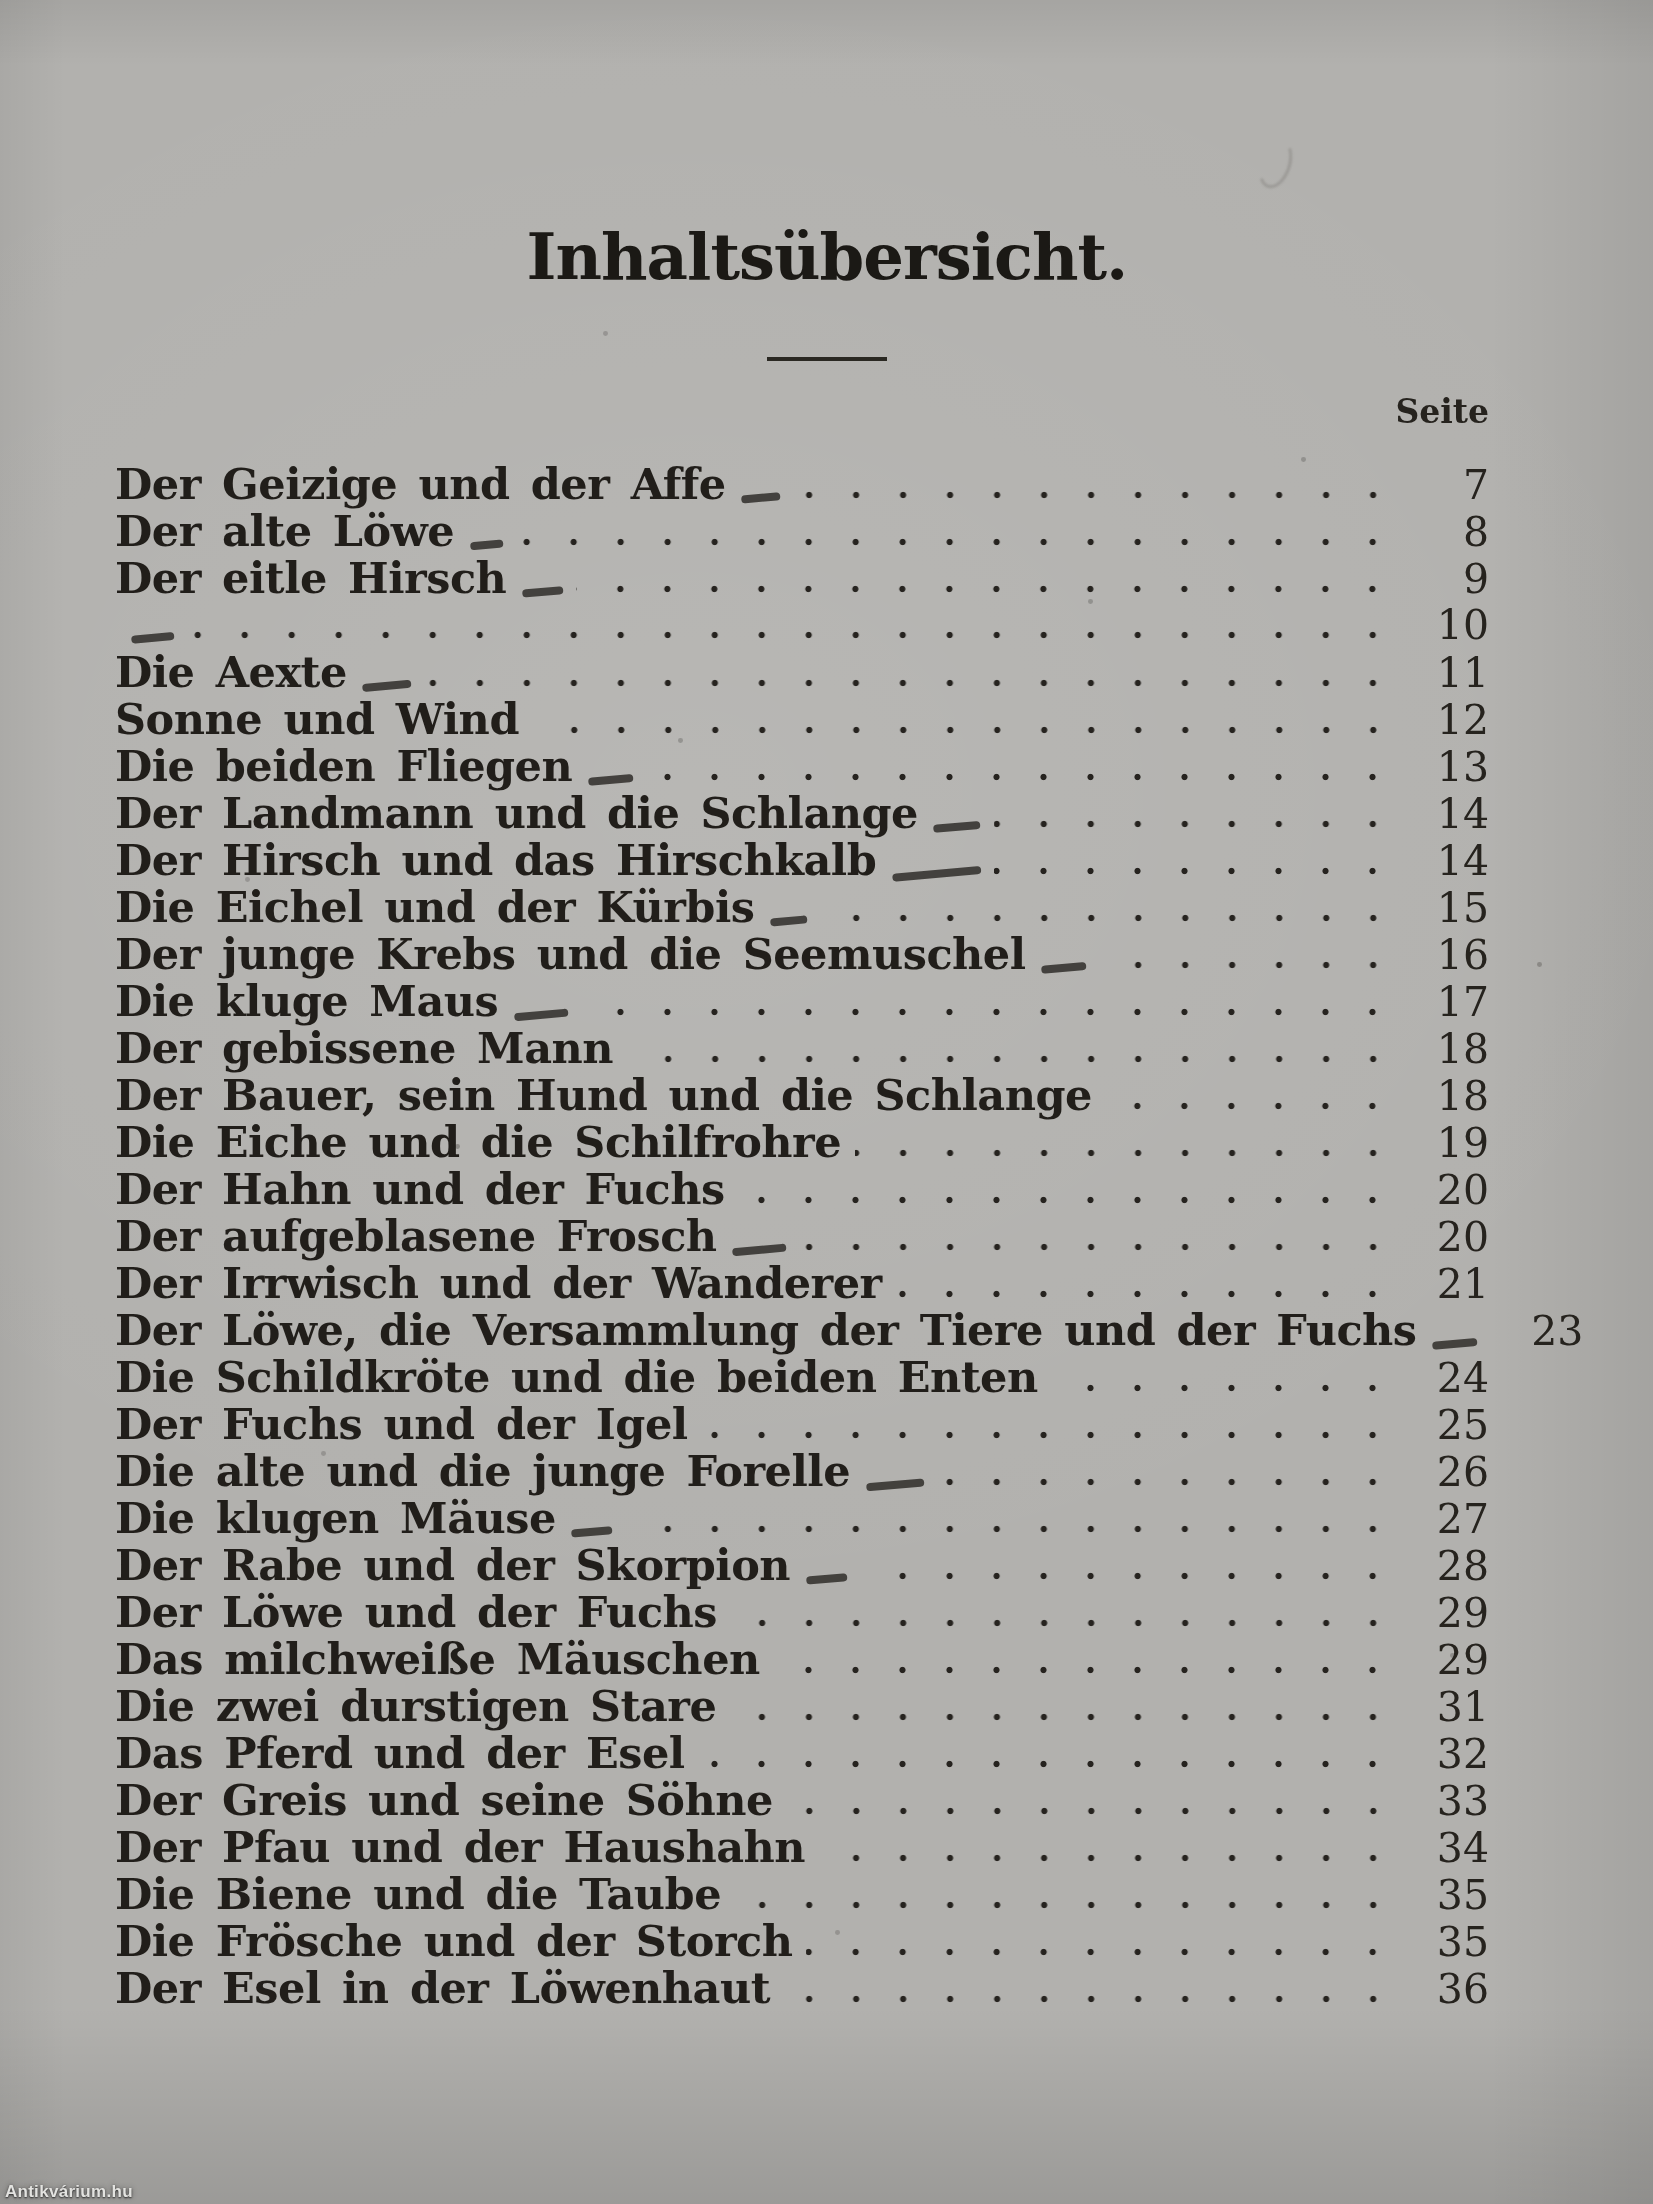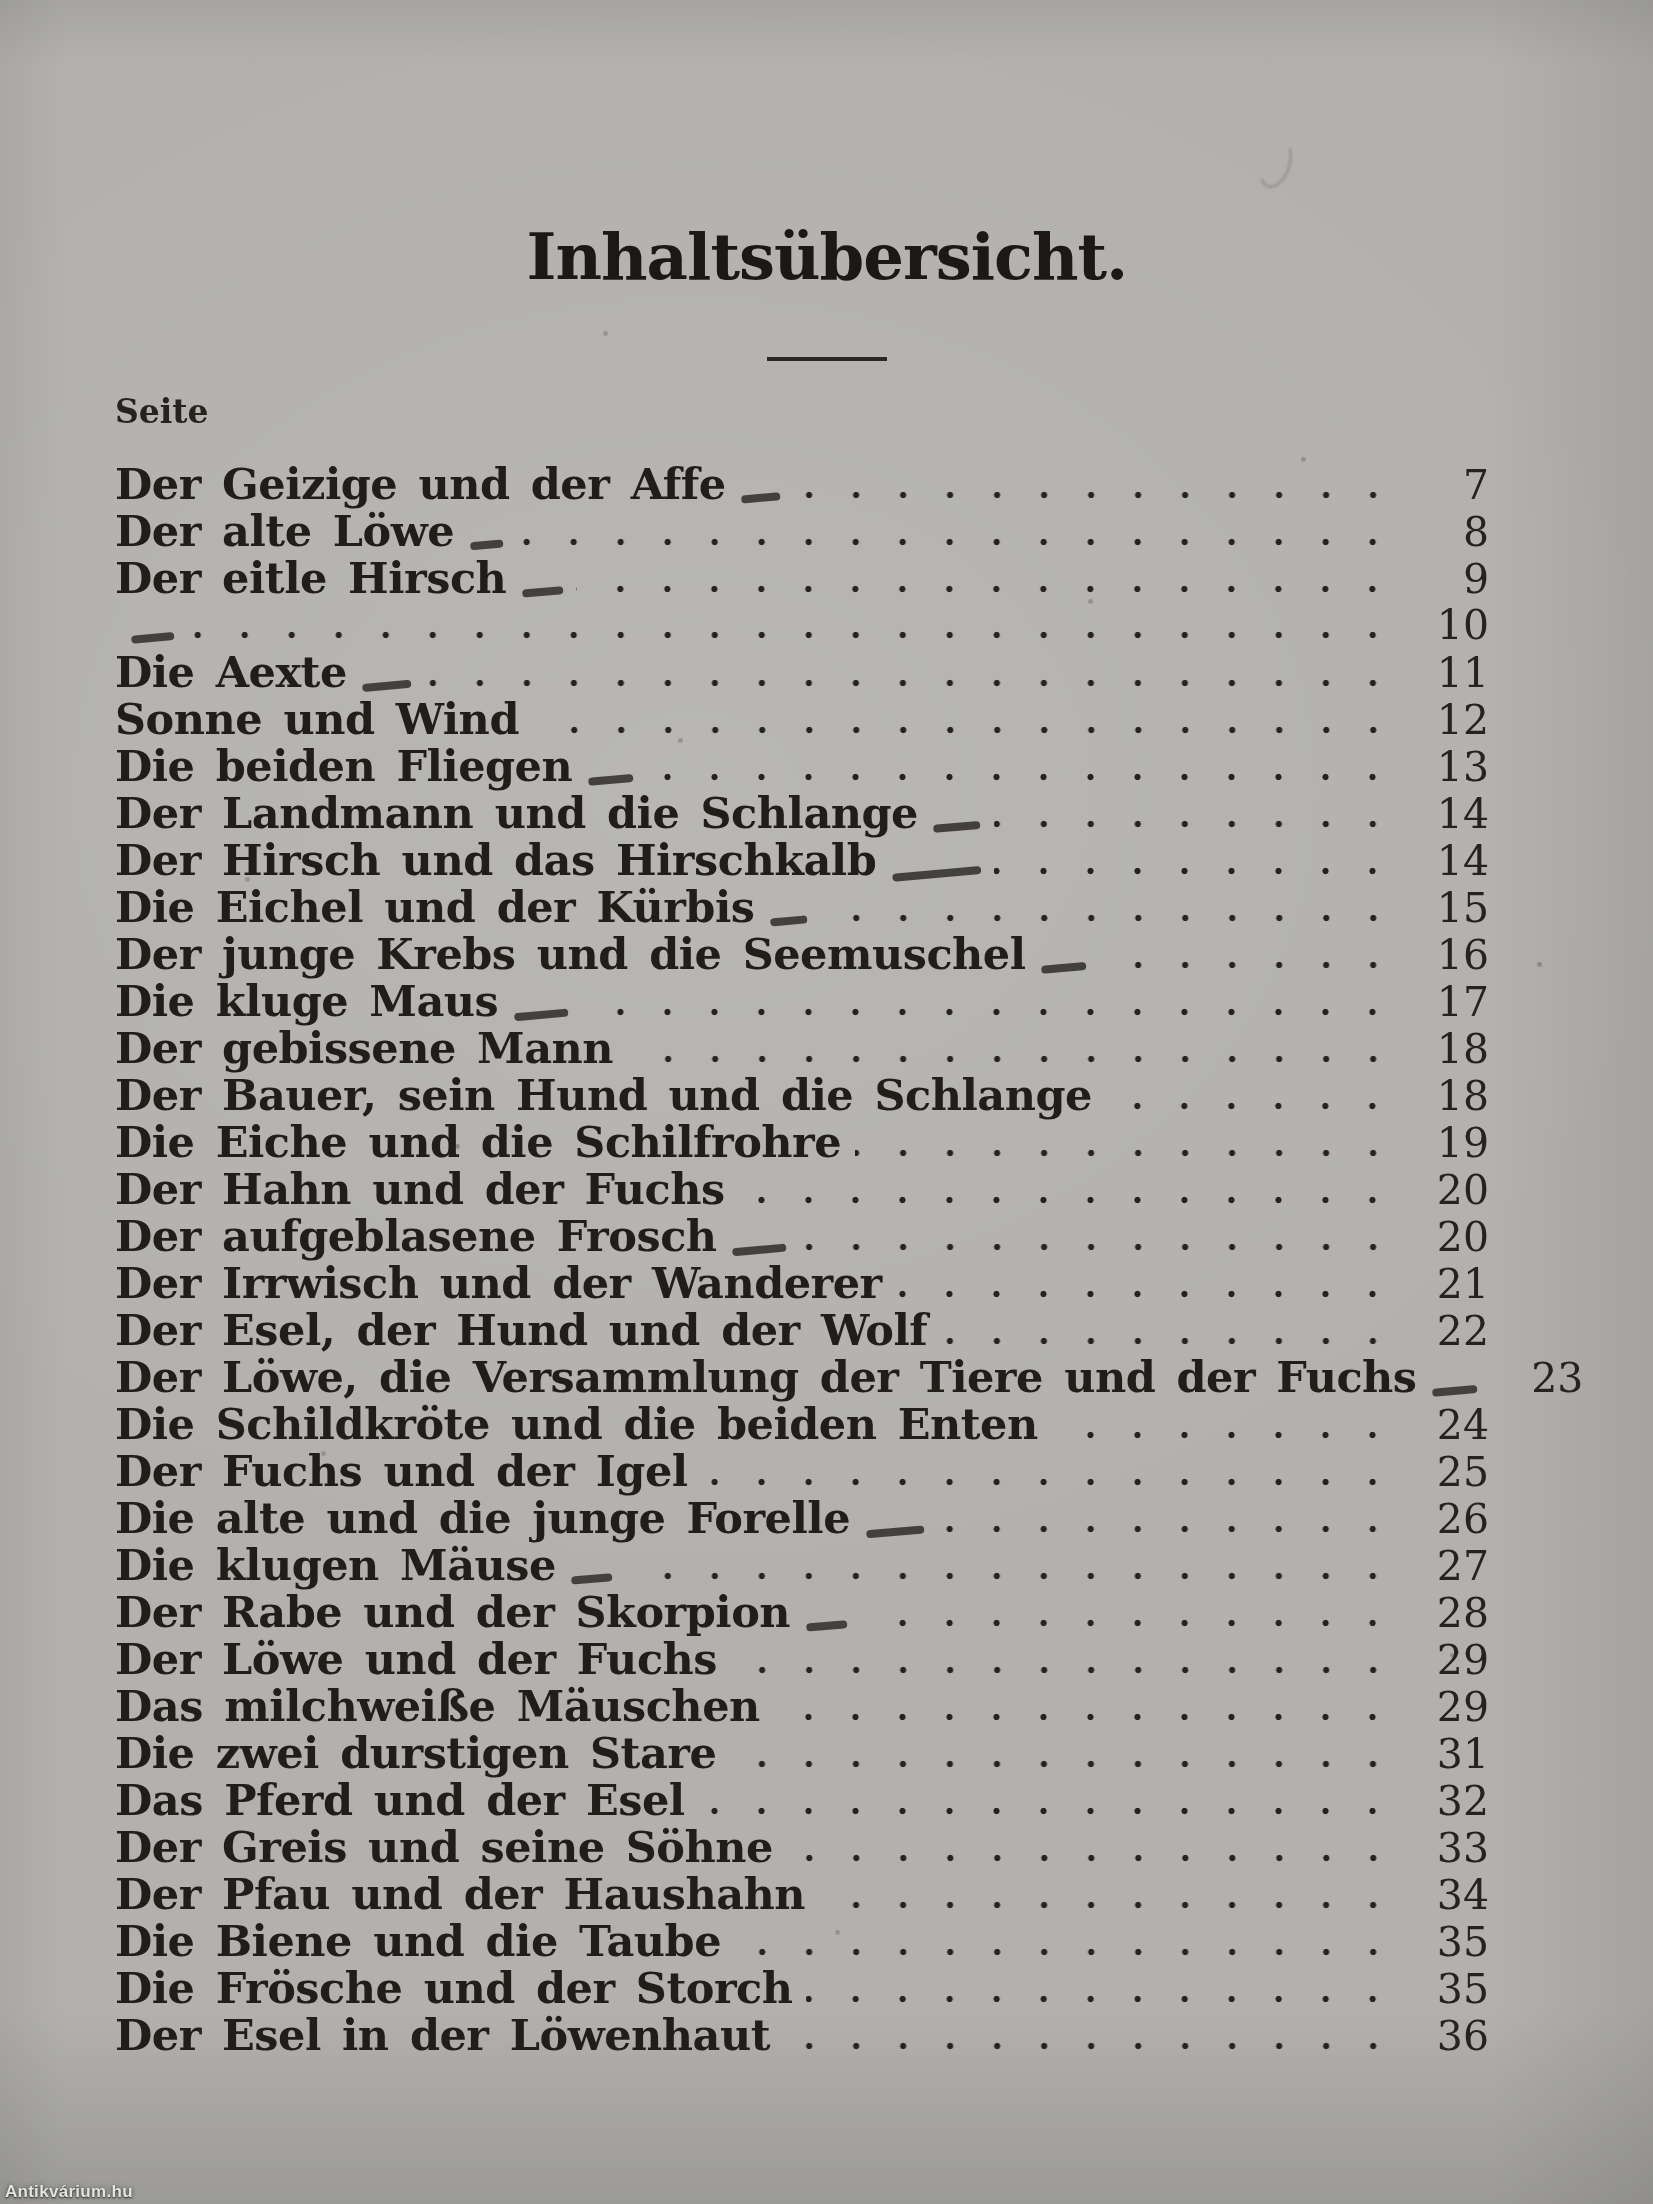--- a/index.html
+++ b/index.html
@@ -23,21 +23,21 @@
   }
 
   .divider {
     position:absolute; top:357px; left:767px; width:120px; height:3.9px;
     background:#2a2822;
   }
 
   .content { position:absolute; left:115px; right:165px; top:392px; }
 
   .seite {
-    height:39px; line-height:39px; text-align:left;
+    height:39px; line-height:39px; text-align:right;
     font-size:33px; font-weight:bold; color:#26231e;
   }
 
   .toc { margin-top:30px; }
 
   .row {
     display:flex; align-items:baseline; height:47px;
     font-size:43px; line-height:47px; font-weight:bold;
     white-space:nowrap; color:#211e1a;
   }
@@ -204,26 +204,20 @@
     <span class="leader"></span>
     <span class="num">20</span>
   </div>
         <div class="row">
     <span class="t">Der Irrwisch und der Wanderer</span>
 
     <span class="leader"></span>
     <span class="num">21</span>
   </div>
         <div class="row">
-    <span class="t">Der Esel, der Hund und der Wolf</span>
-
-    <span class="leader"></span>
-    <span class="num">22</span>
-  </div>
-        <div class="row">
     <span class="t">Der Löwe, die Versammlung der Tiere und der Fuchs</span>
     <span class="mark" style="width: 45px;"></span>
     <span class="leader"></span>
     <span class="num">23</span>
   </div>
         <div class="row">
     <span class="t">Die Schildkröte und die beiden Enten</span>
 
     <span class="leader"></span>
     <span class="num">24</span>

